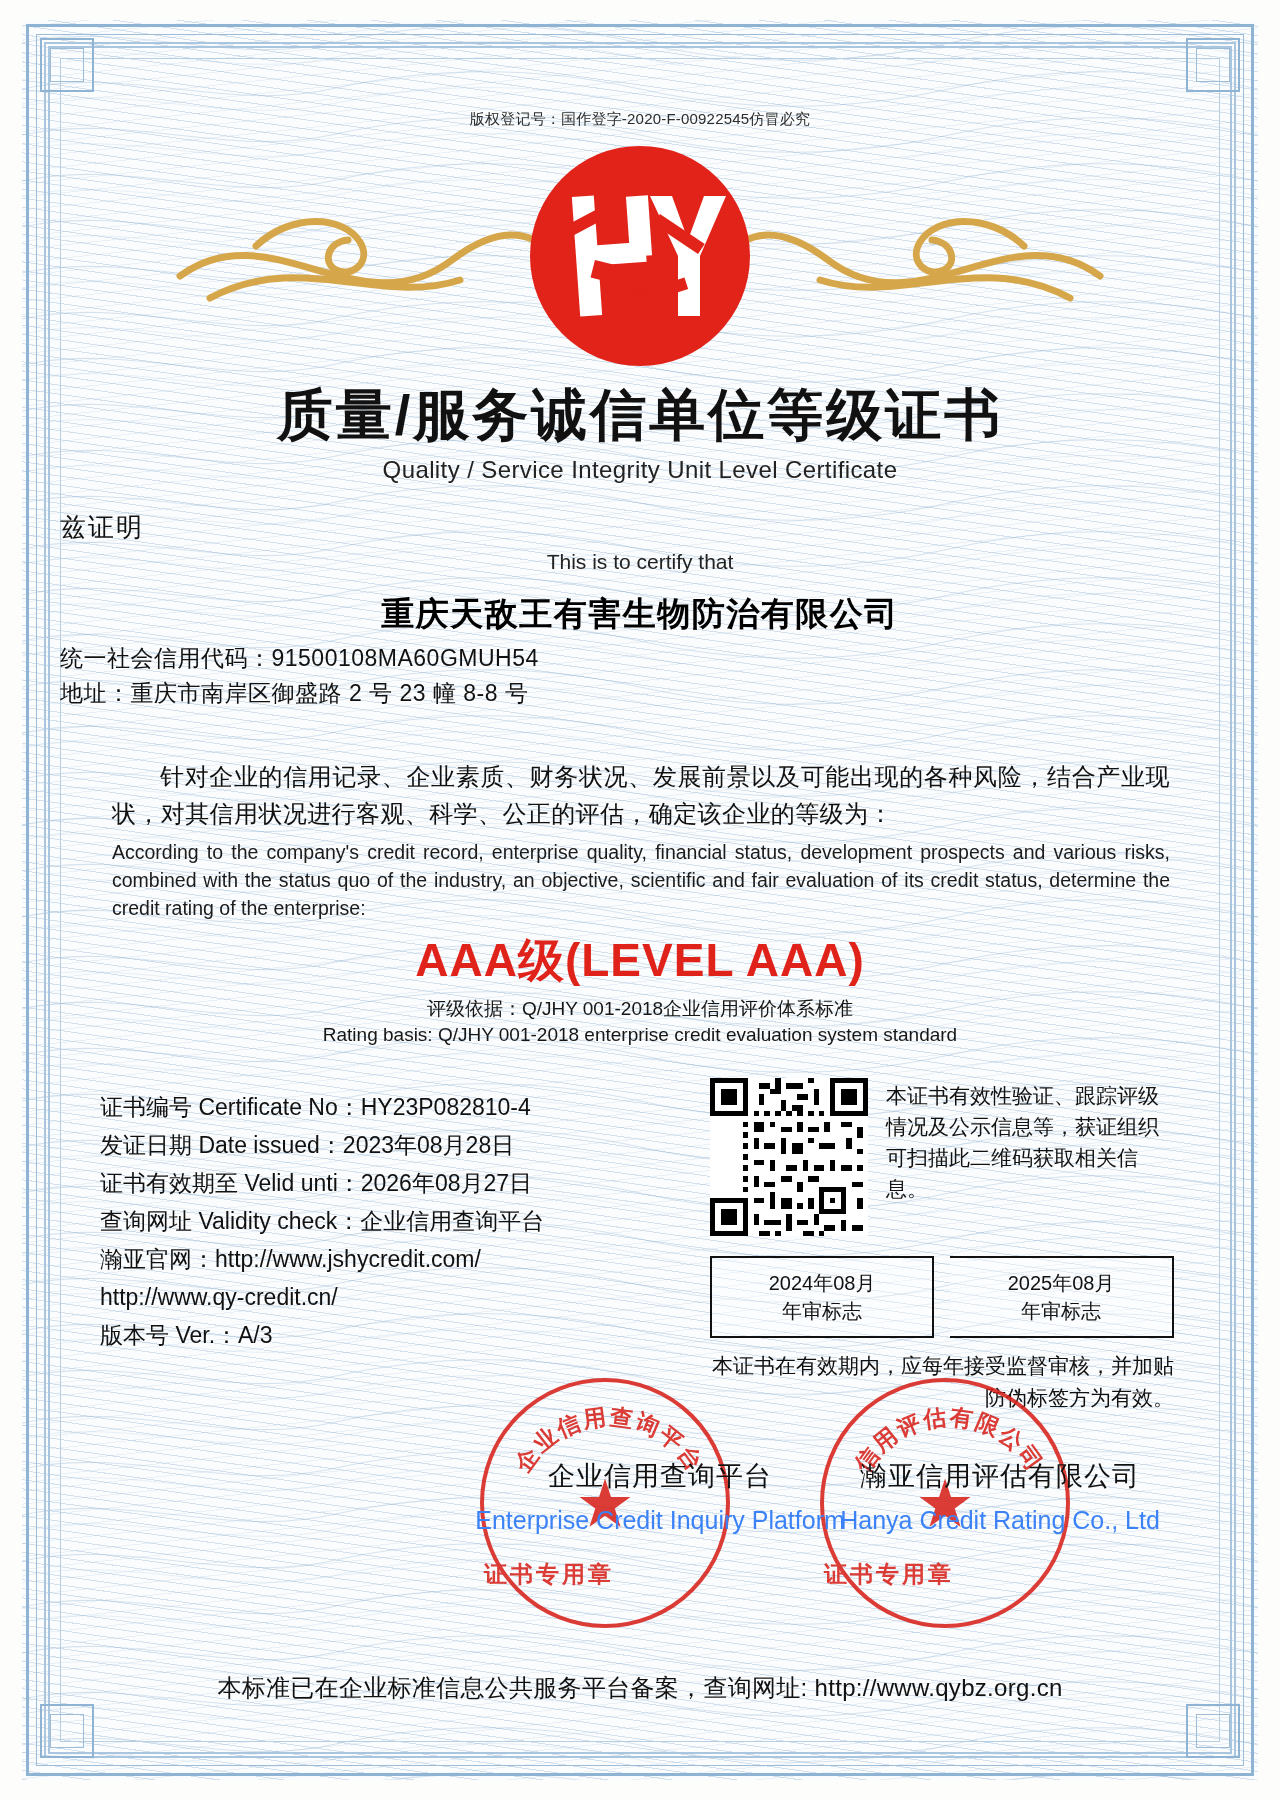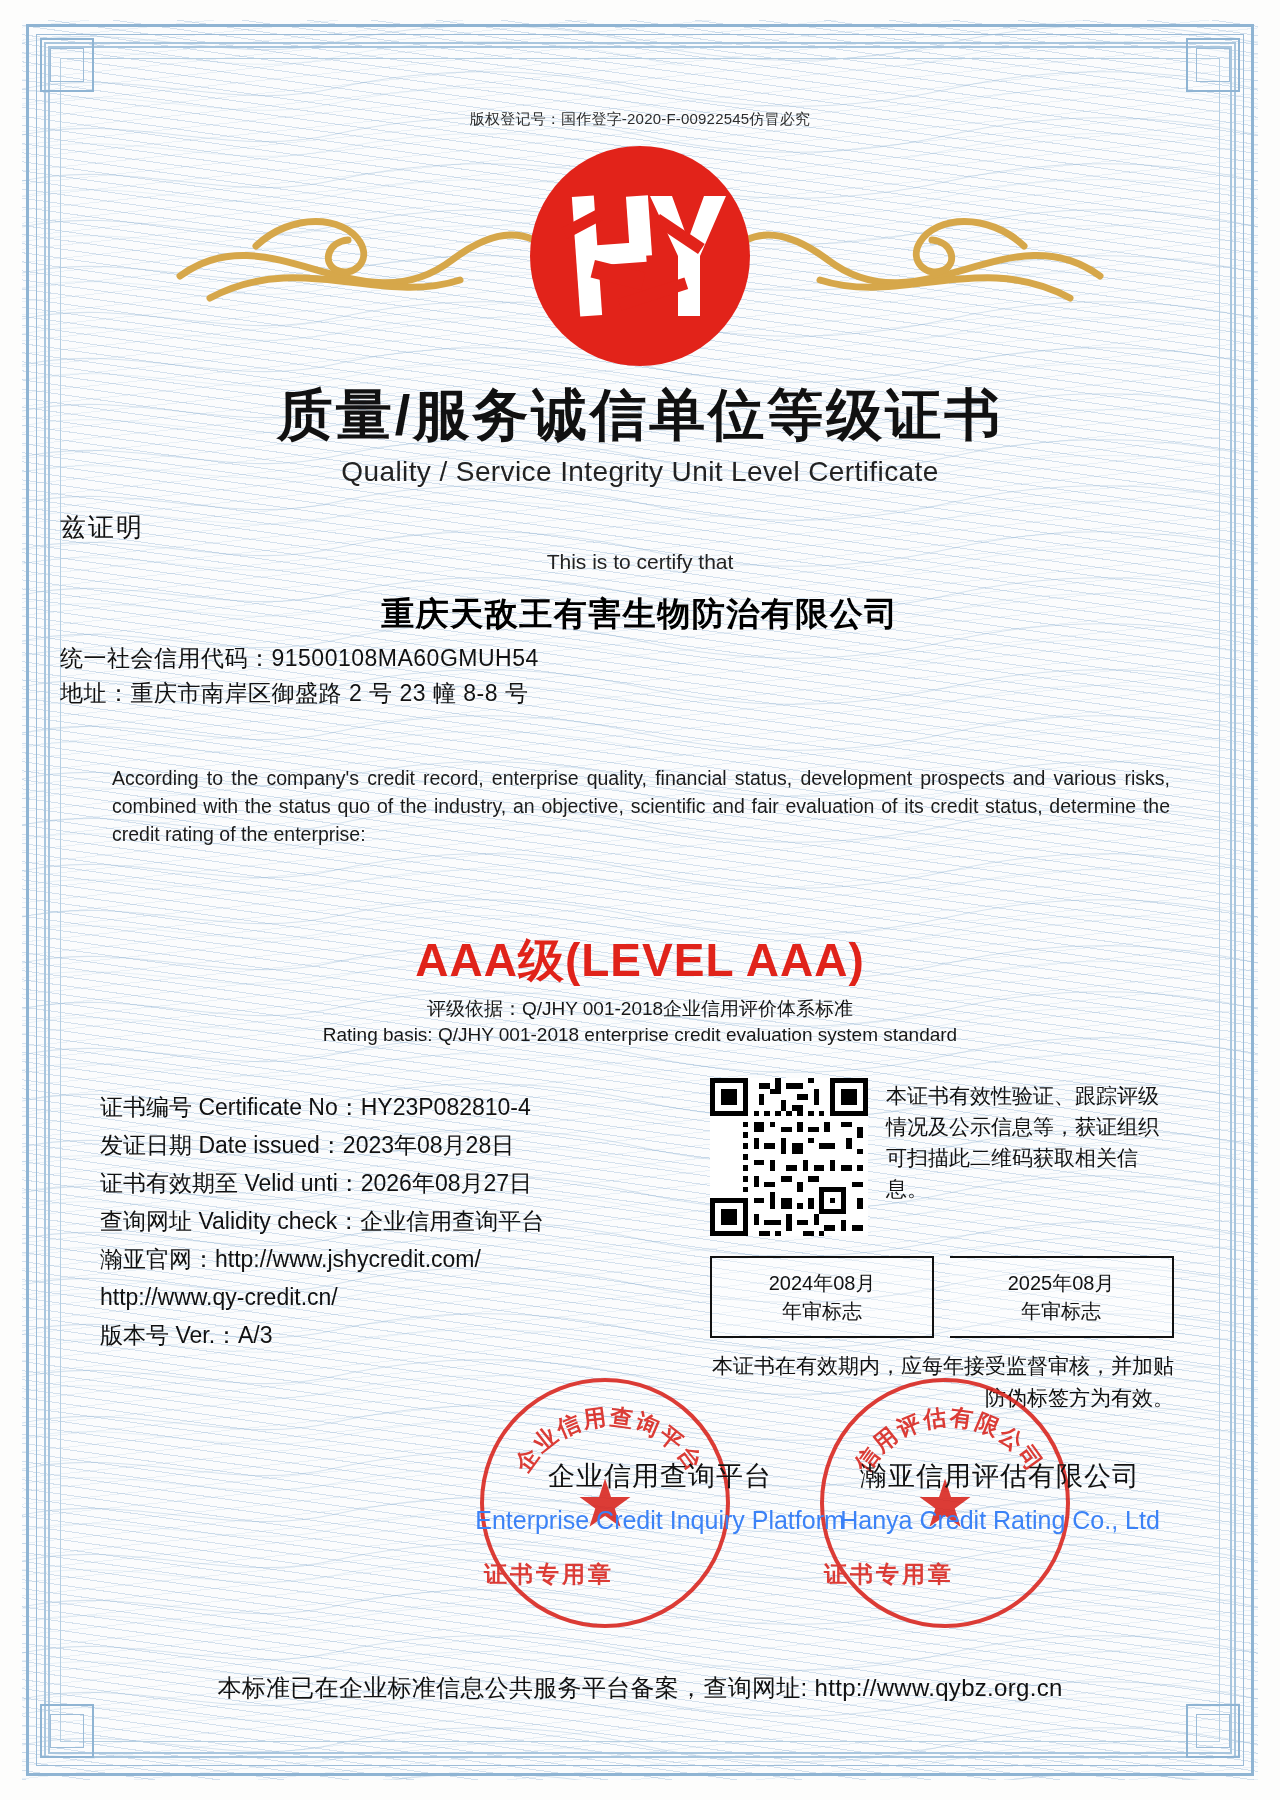--- a/index.html
+++ b/index.html
@@ -165,21 +165,21 @@
     font-weight: bold;
     color: #111;
     letter-spacing: 3px;
     font-family: "Liberation Sans", sans-serif;
   }
   .title-en {
     position: absolute;
     top: 398px;
     width: 100%;
     text-align: center;
-    font-size: 28px;
+    font-size: 24px;
     color: #222;
     letter-spacing: 0.4px;
   }
 
   .certify-cn {
     position: absolute;
     top: 452px;
     width: 100%;
     font-size: 26px;
     color: #111;
@@ -485,20 +485,21 @@
     <div class="title-en">Quality / Service Integrity Unit Level Certificate</div>
 
     <div class="certify-cn">兹证明</div>
     <div class="certify-en">This is to certify that</div>
 
     <div class="company-cn">重庆天敌王有害生物防治有限公司</div>
     <div class="credit-code">统一社会信用代码：91500108MA60GMUH54</div>
     <div class="address">地址：重庆市南岸区御盛路 2 号 23 幢 8-8 号</div>
 
     <div class="body-block">
+      <div class="body-cn">针对企业的信用记录、企业素质、财务状况、发展前景以及可能出现的各种风险，结合产业现状，对其信用状况进行客观、科学、公正的评估，确定该企业的等级为：</div>
       <div class="body-en">According to the company's credit record, enterprise quality, financial status, development prospects and various risks, combined with the status quo of the industry, an objective, scientific and fair evaluation of its credit status, determine the credit rating of the enterprise:</div>
     </div>
 
     <div class="level-line">AAA级(LEVEL AAA)</div>
     <div class="basis-cn">评级依据：Q/JHY 001-2018企业信用评价体系标准</div>
     <div class="basis-en">Rating basis: Q/JHY 001-2018 enterprise credit evaluation system standard</div>
 
     <div class="details">
       <div class="row">证书编号 Certificate No：HY23P082810-4</div>
       <div class="row">发证日期 Date issued：2023年08月28日</div>

